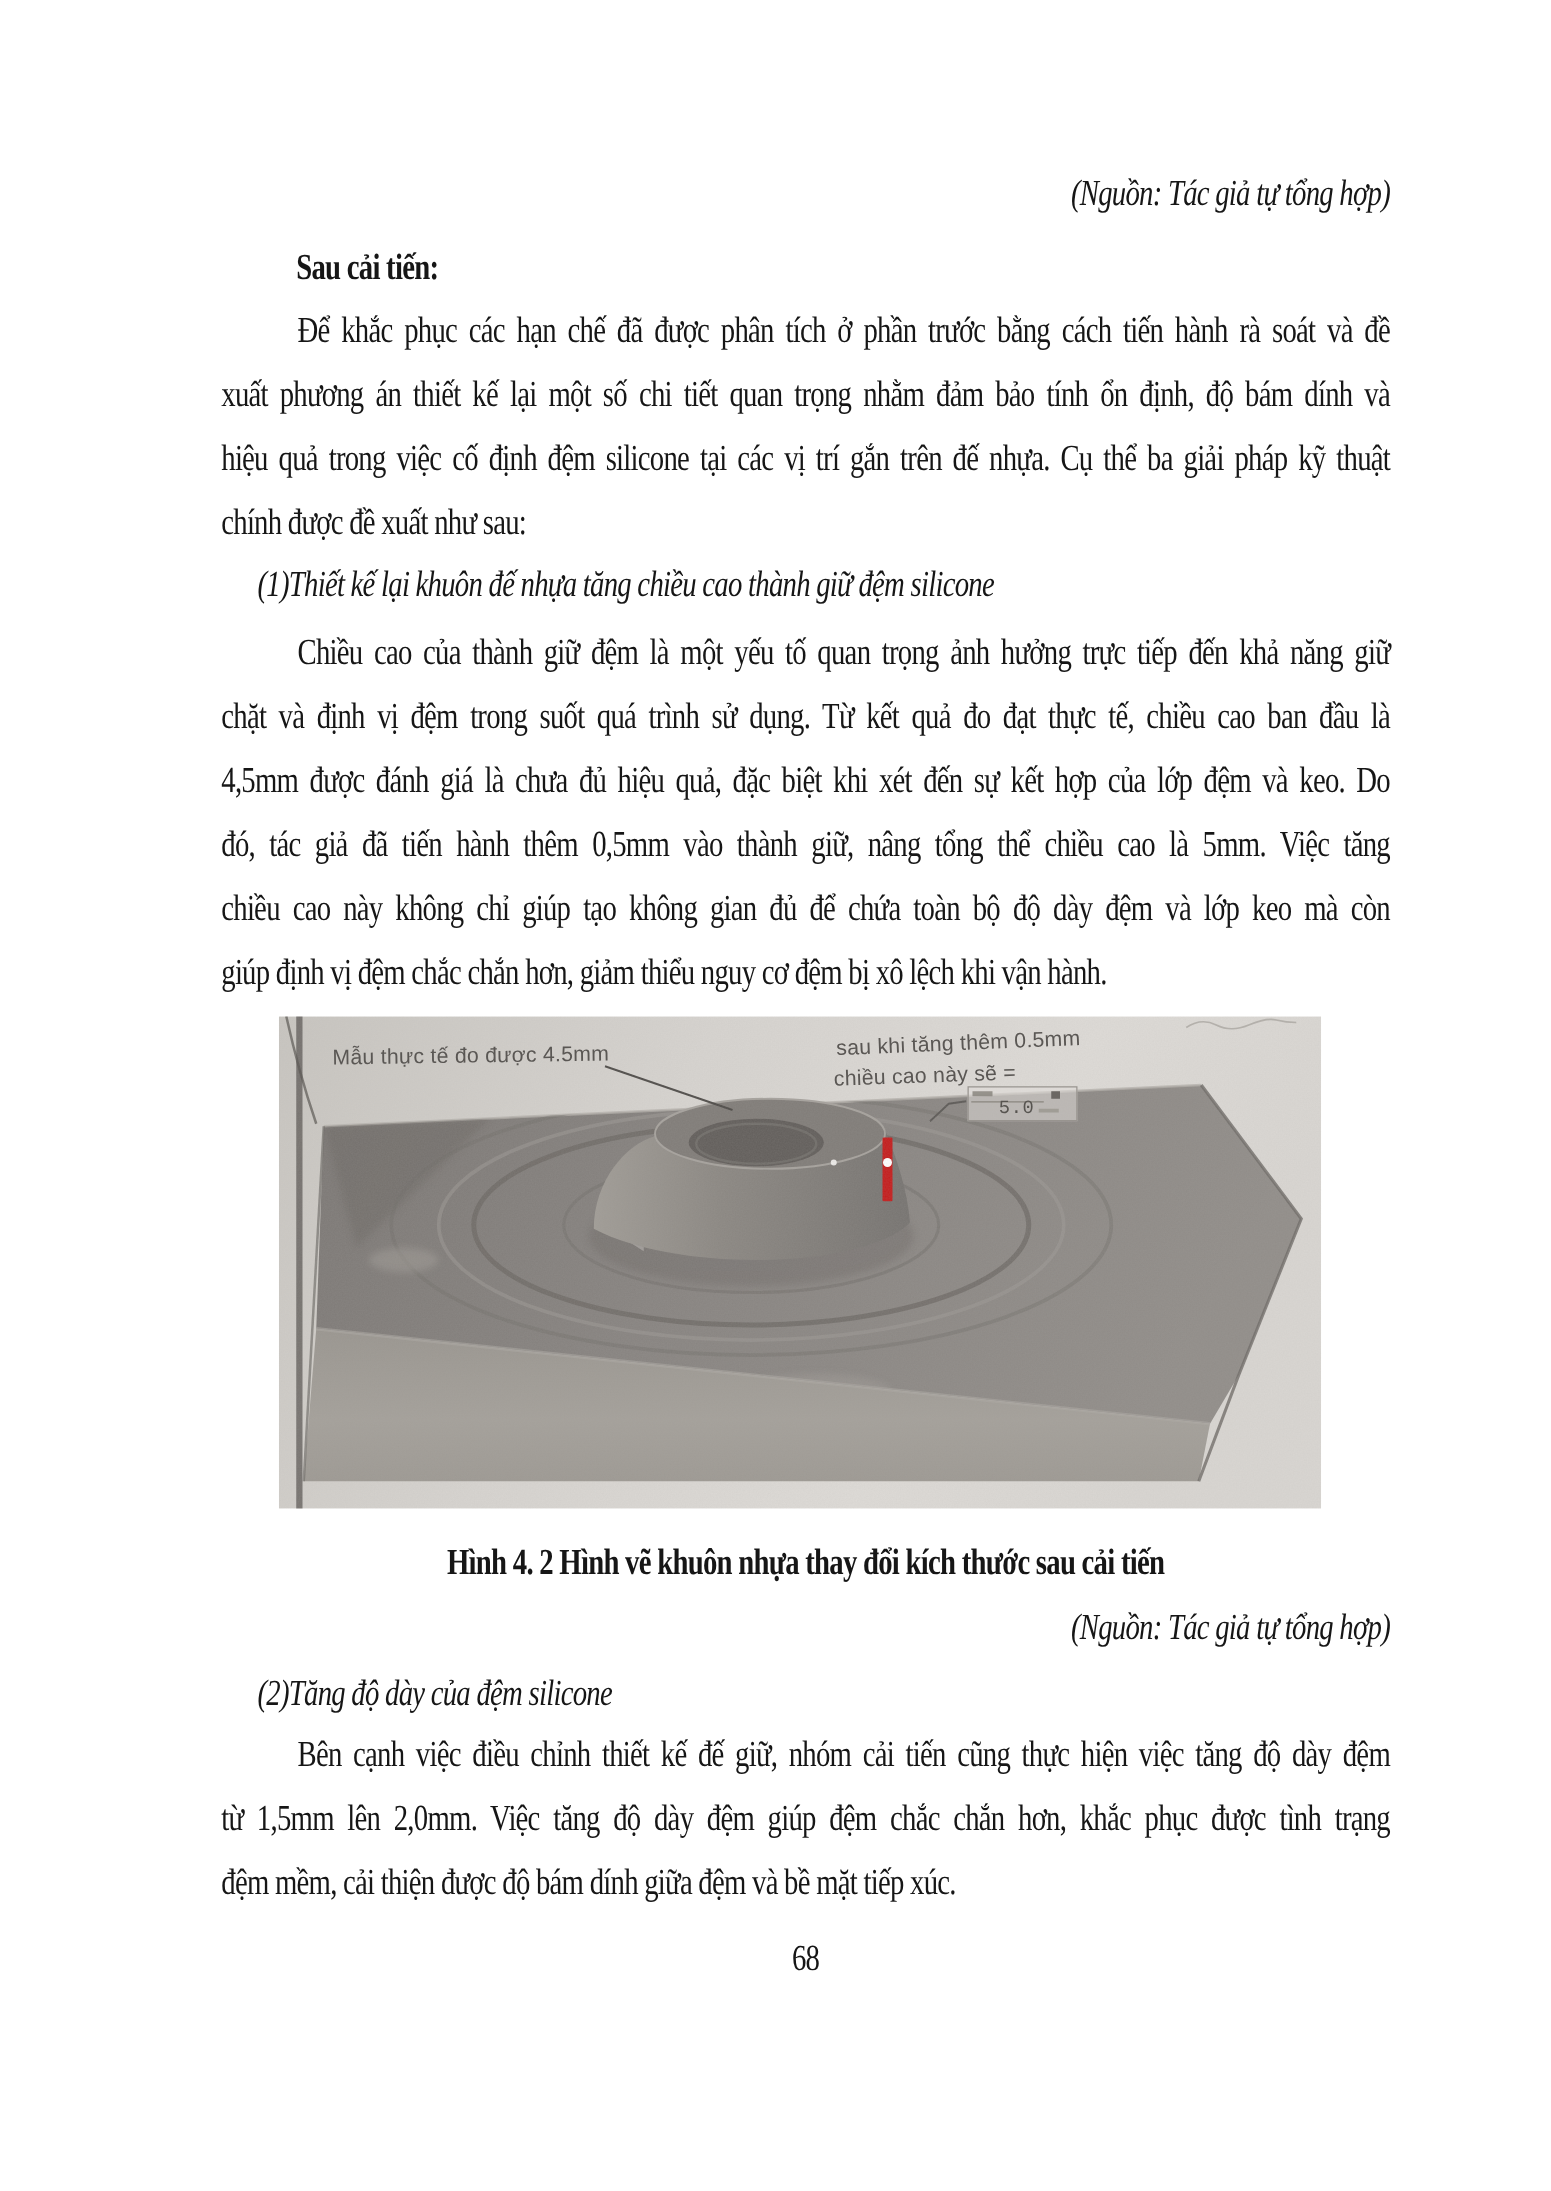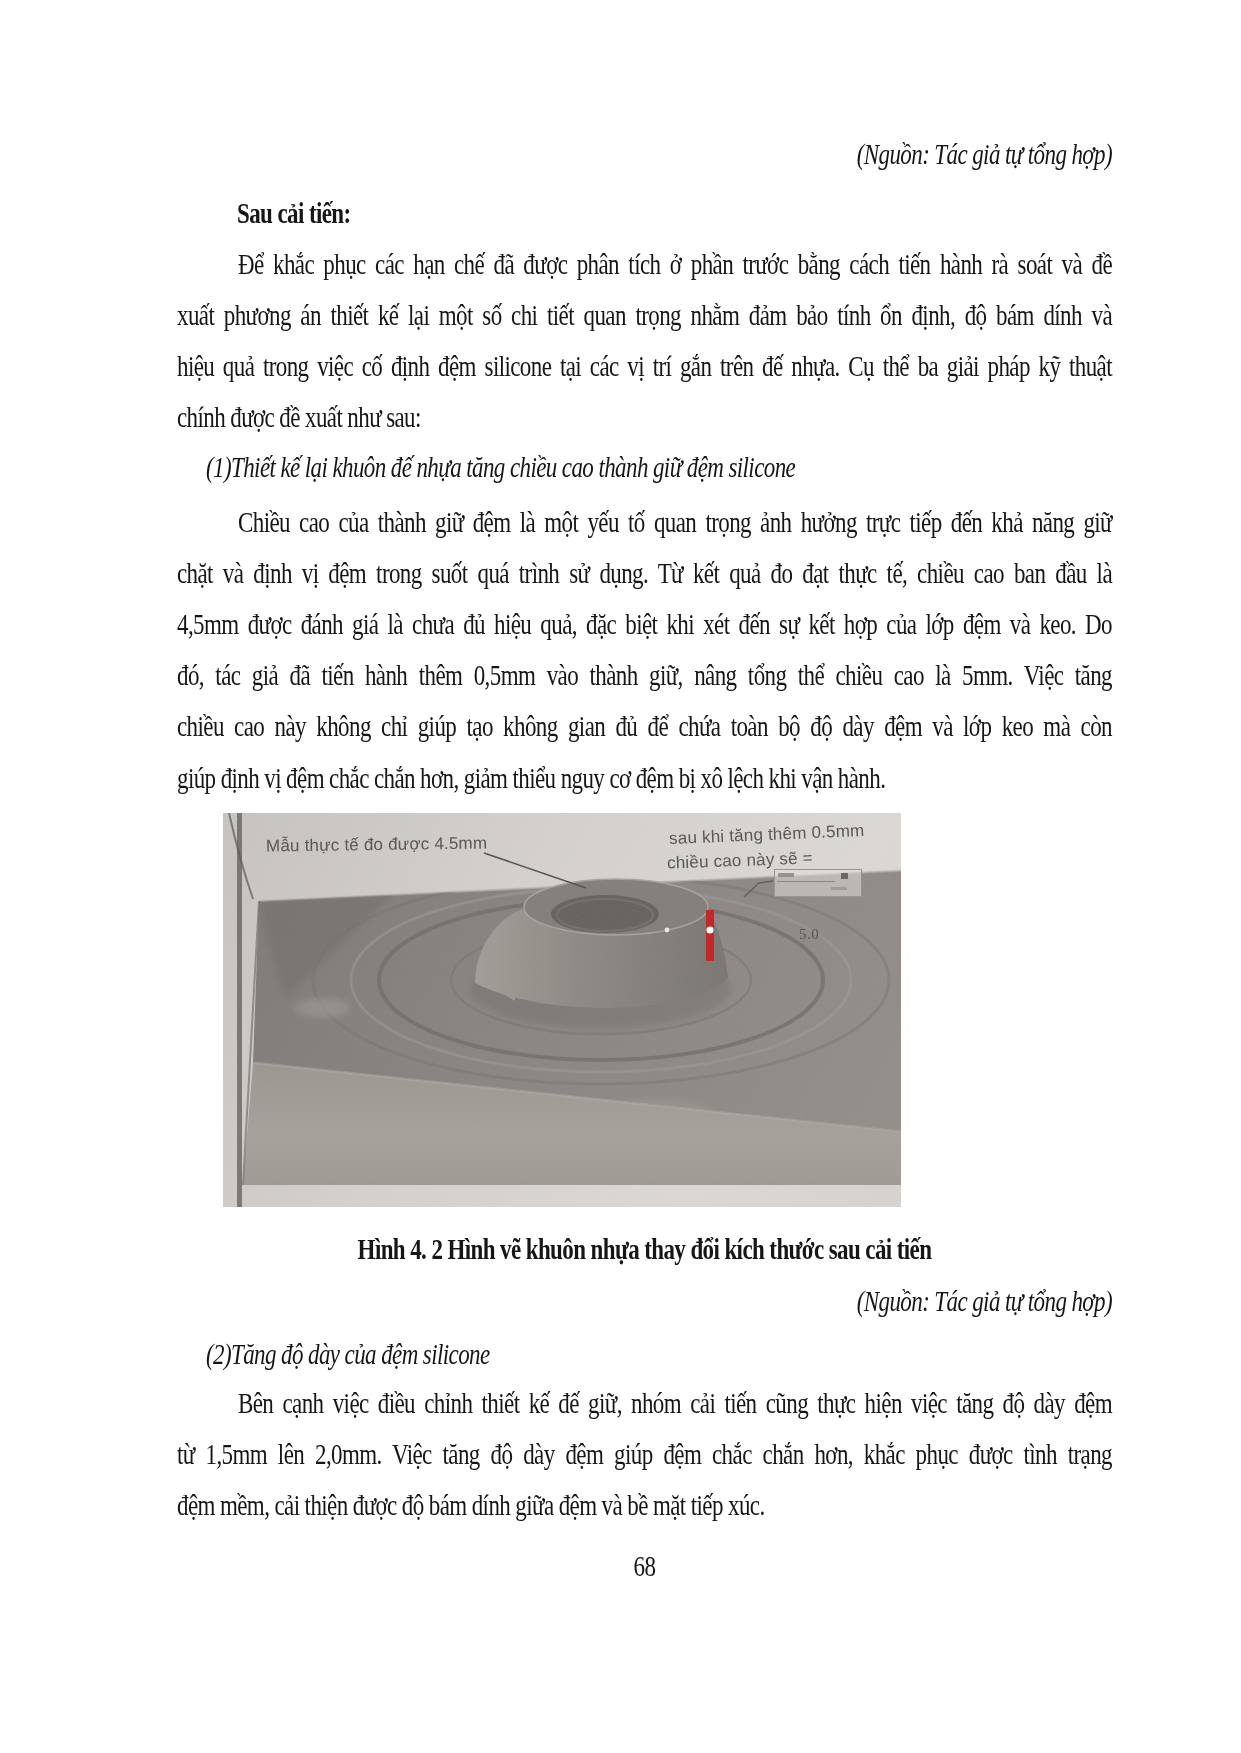--- a/index.html
+++ b/index.html
@@ -42,43 +42,43 @@
   #item1    { top:445px; }
   #para2    { top:497px; }
   #caption  { top:1227px; }
   #src-fig  { top:1279px; }
   #item2    { top:1332px; }
   #para3    { top:1378px; }
   #pageno   { top:1544px; }
 
   
   .figure-photo {
-    position:absolute; left:223px; top:813px; width:678px; height:394px;
+    position:absolute; left:223px; top:813px; width:834px; height:394px;
     overflow:hidden;
   }
   .figure-photo svg { position:absolute; left:0; top:0; }
   .fig-label {
     position:absolute; font-family:"Liberation Sans","DejaVu Sans",sans-serif;
     font-size:17px; color:#5a5754; white-space:nowrap; letter-spacing:0.2px;
   }
   #fig-label-left  { left:43px;  top:22px; transform:rotate(-0.8deg); }
   #fig-label-r1    { left:446px; top:12px; transform:rotate(-2.4deg); }
   #fig-label-r2    { left:444px; top:38px; transform:rotate(-2deg); }
   .callout {
     position:absolute; left:551px; top:56px; width:88px; height:28px;
     border:1px solid #98948f; background:rgba(224,221,216,0.55); box-sizing:border-box;
   }
   .callout .bar1 { position:absolute; left:3px;  top:3px;  width:16px; height:4px; background:#8a867f; opacity:.85; }
   .callout .hline{ position:absolute; left:2px;  top:11px; width:58px; height:1px; background:#8a867f; }
   .callout .sq   { position:absolute; left:66px; top:3px;  width:7px;  height:6px; background:#6b6763; }
   .callout .bar2 { position:absolute; left:56px; top:17px; width:16px; height:3px; background:#9a968f; opacity:.8; }
   .callout .val  {
     position:absolute; left:24px; top:8px;
-    font-family:Liberation Serif, serif;
-    font-size:15px; color:#575450; letter-spacing:0.5px;margin-top:48px;
+    font-family:Liberation Mono, monospace;
+    font-size:15px; color:#575450; letter-spacing:0.5px;
   }
 </style>
 </head>
 <body>
 
 <div class="content">
   <div id="src-top" class="tline right">(Nguồn: Tác giả tự tổng hợp)</div>
   <div id="heading" class="tline bold indent-head">Sau cải tiến:</div>
   <div id="para1" class="para">
       <div class="line">Để khắc phục các hạn chế đã được phân tích ở phần trước bằng cách tiến hành rà soát và đề</div>

